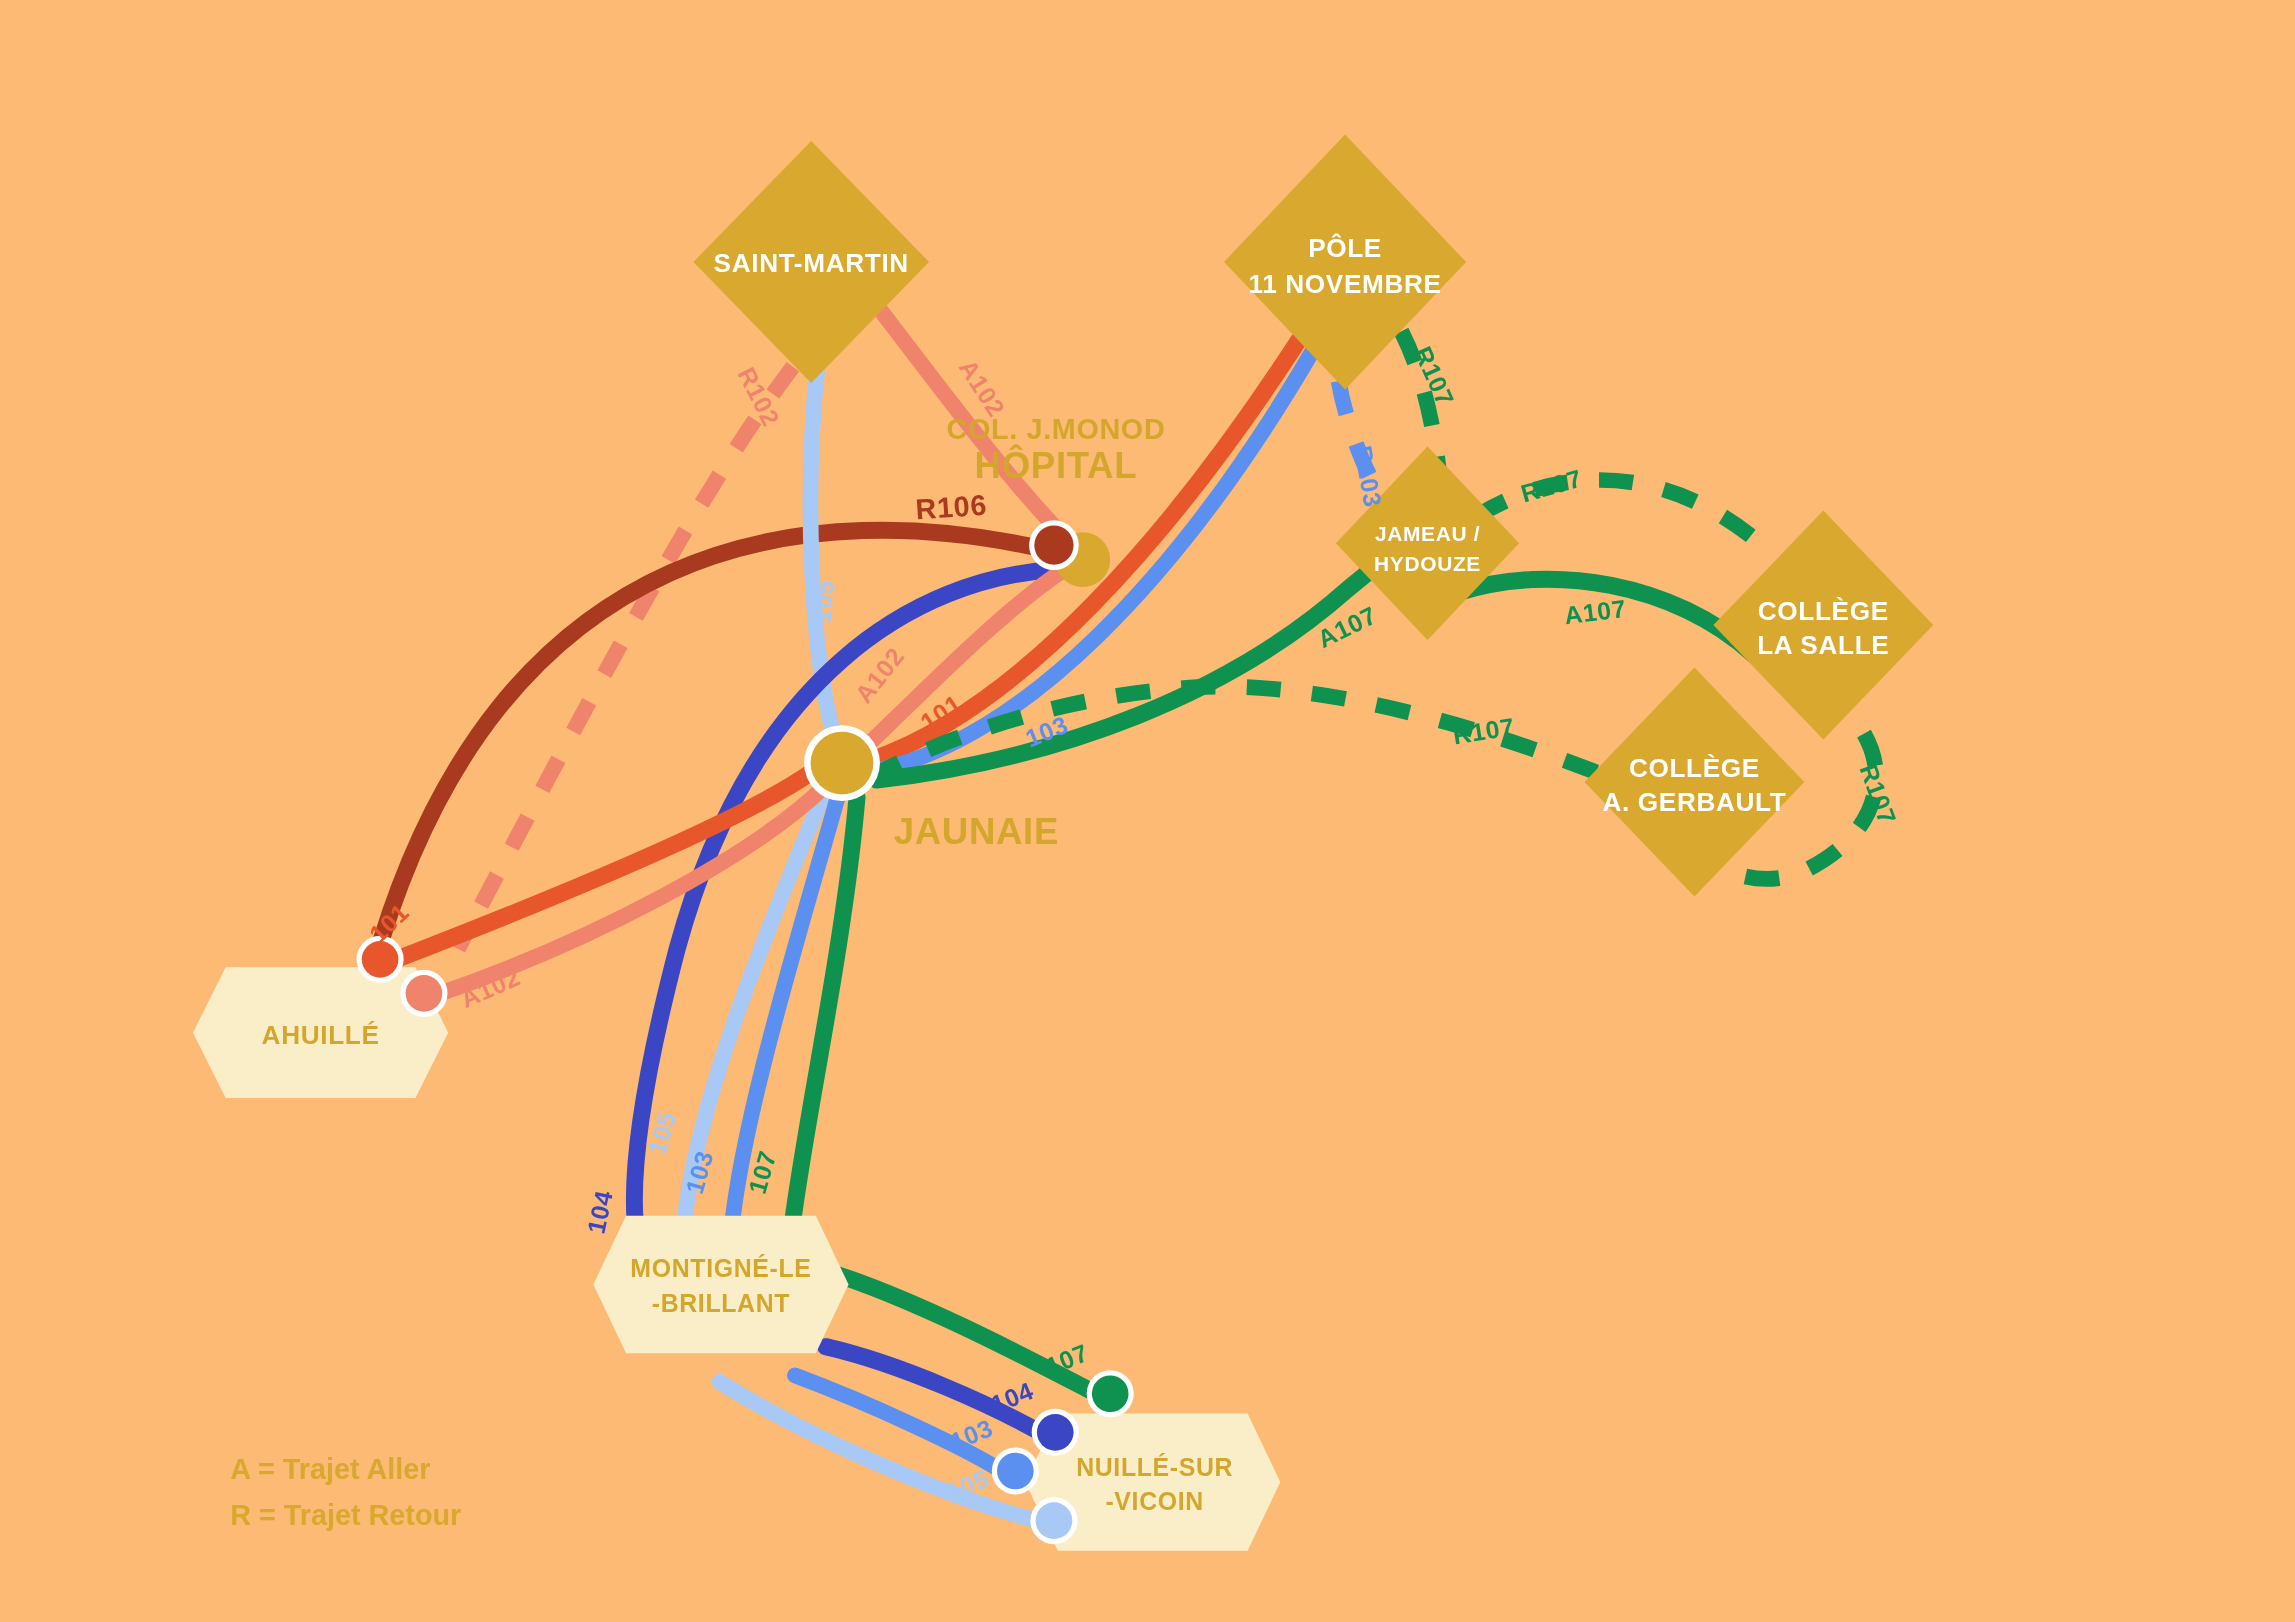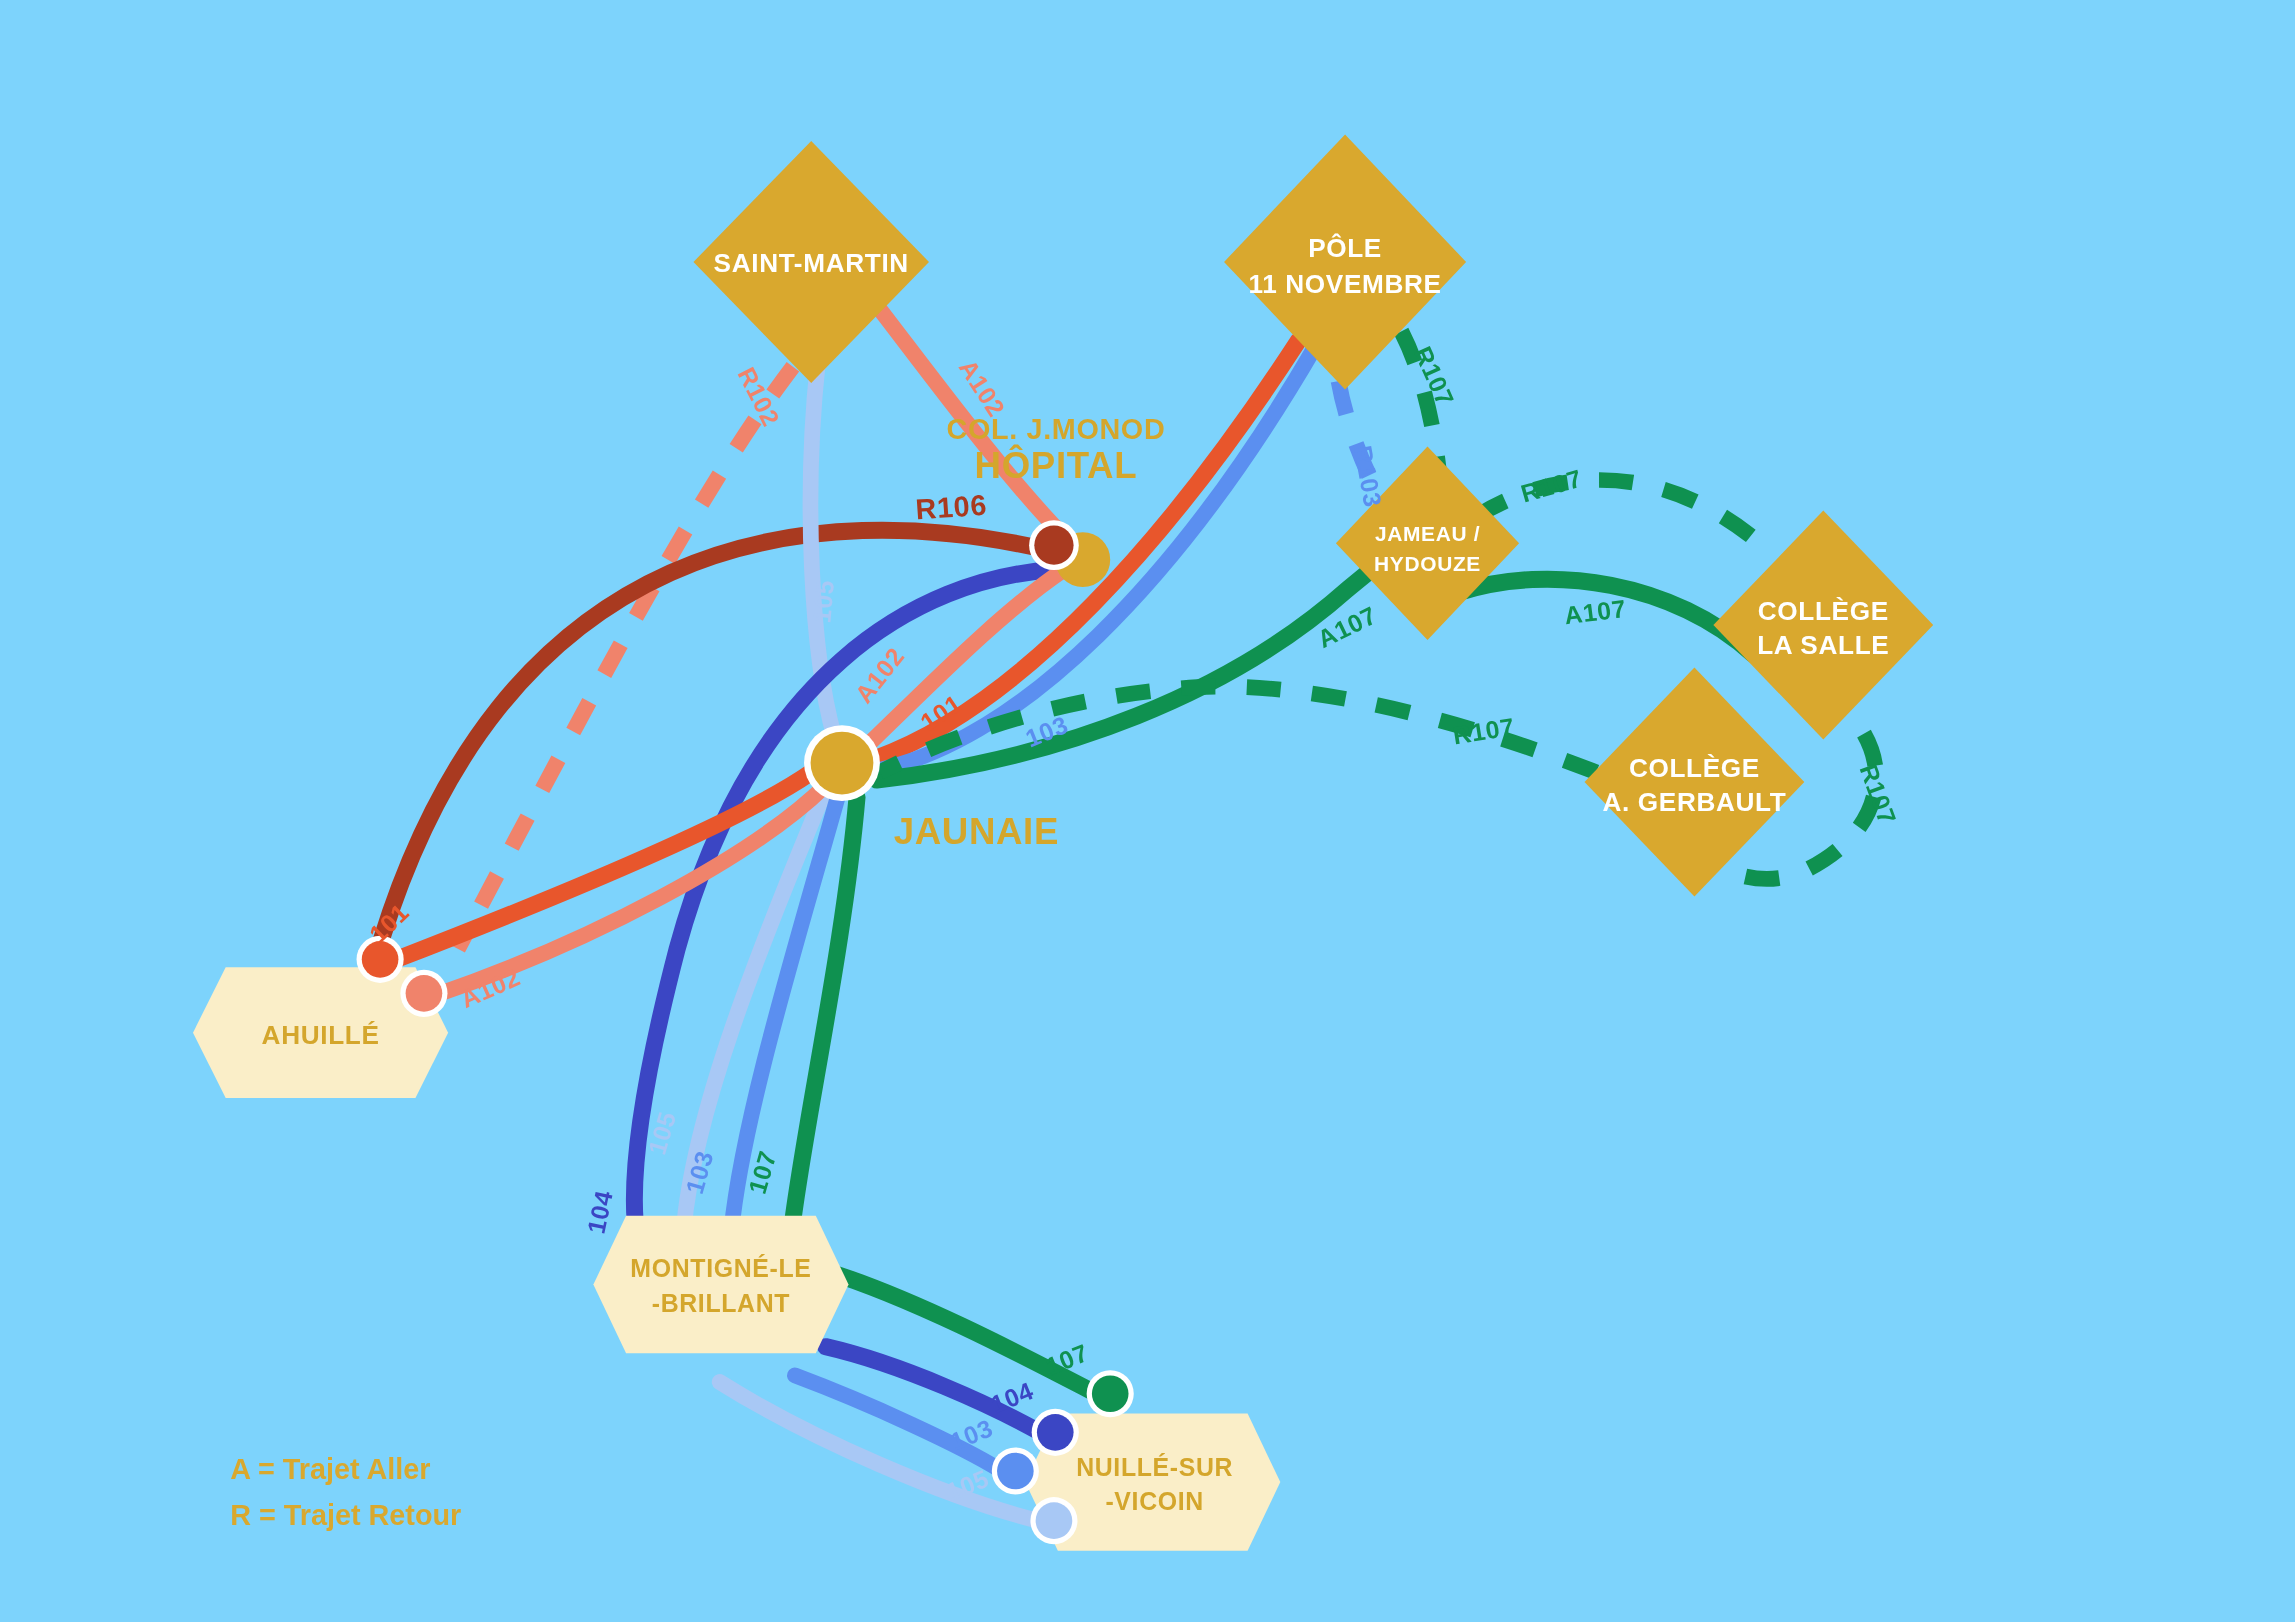--- a/index.html
+++ b/index.html
@@ -1,17 +1,17 @@
 <!DOCTYPE html>
 <html style="font-size:10.5px"><head>
 <meta charset="utf-8">
 <style>
   html,body{margin:0;padding:0;background:#ffffff;}
   body{font-family:"Liberation Sans",sans-serif;}
-  #stage{position:relative;width:2295px;height:1623px;background:#7dd3fc;overflow:hidden;}
+  #stage{position:relative;width:2295px;height:1623px;background:#fdba74;overflow:hidden;}
   svg.map{position:absolute;left:0;top:0;width:2295px;height:1623px;}
 
   .line{fill:none;stroke-linecap:round;stroke-linejoin:round;}
   .w-thick{stroke-width:26;}
   .w-mid{stroke-width:24;}
   .dash{stroke-dasharray:52 48;stroke-linecap:butt;}
 
   .nodeLabelDiamond{font-family:"Liberation Sans Narrow","Liberation Sans",sans-serif;
       font-weight:bold;fill:#ffffff;font-size:40px;letter-spacing:1px;text-anchor:middle;}
   .nodeLabelHex{font-family:"Liberation Sans Narrow","Liberation Sans",sans-serif;

